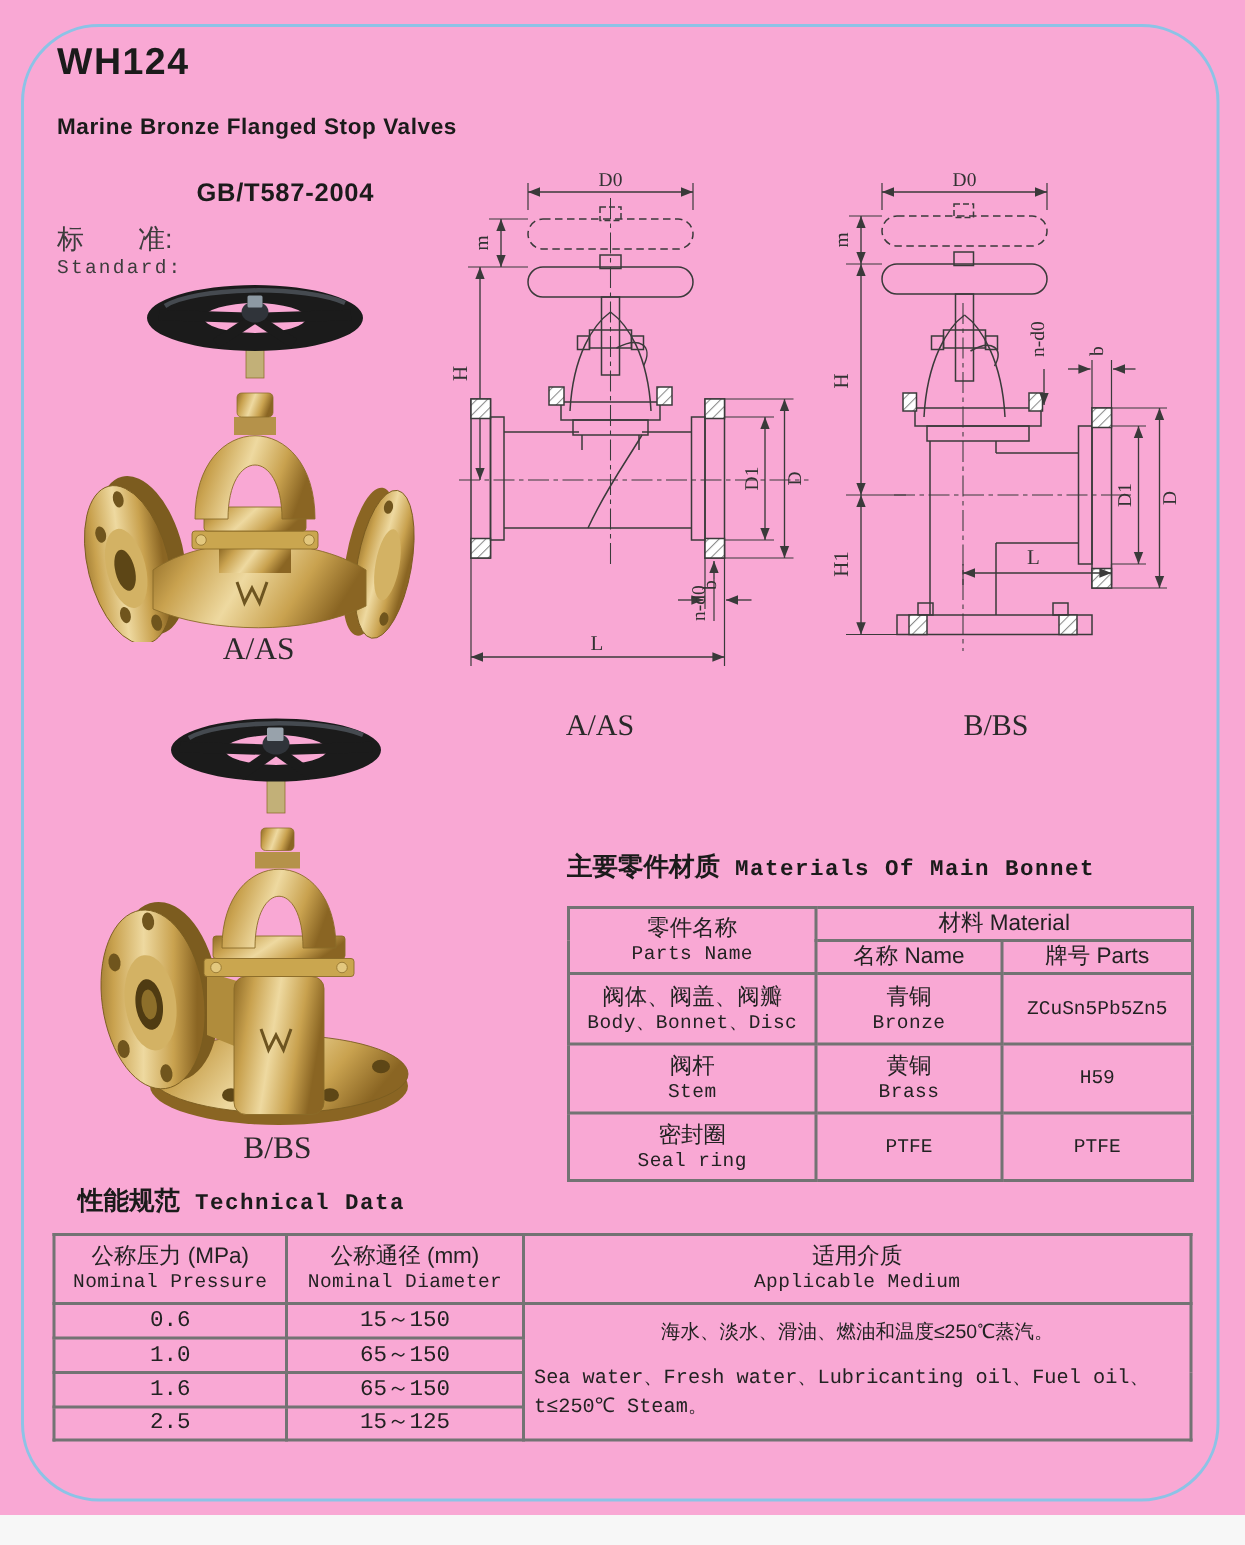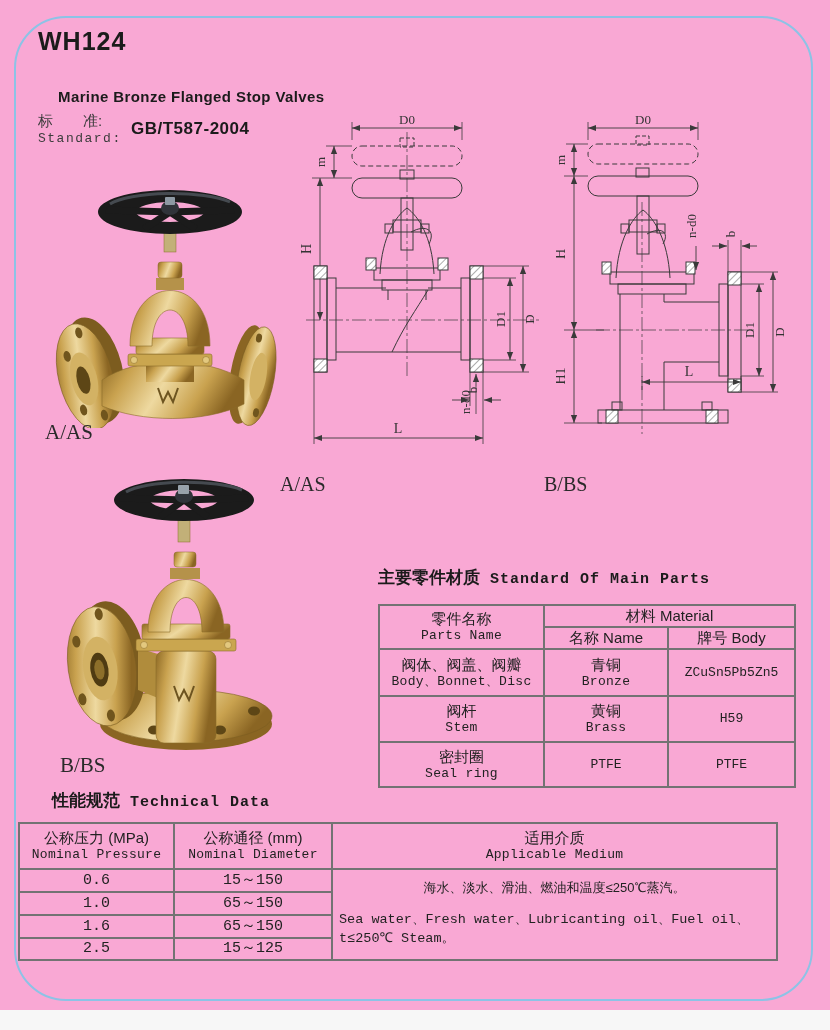--- a/index.html
+++ b/index.html
@@ -2,41 +2,41 @@
 <html><head>
 <meta charset="utf-8">
 <style>
   html,body{margin:0;padding:0;background:#f7f7f7;}
   #page{position:relative;width:830px;height:1010px;background:#f9a8d4;overflow:hidden;
         font-family:"Liberation Sans",sans-serif;color:#222;}
   .abs{position:absolute;}
   #frame{left:14px;top:16px;width:795px;height:981px;border:2px solid #8cc3e6;border-radius:52px;}
   .code{left:38px;top:27px;font-size:25px;font-weight:bold;letter-spacing:1px;color:#1b1b1b;}
   .title-zh{left:38px;top:61px;font-size:19px;font-weight:bold;color:#1b1b1b;}
-  .title-en{left:38px;top:88px;font-size:15px;font-weight:bold;letter-spacing:0.4px;color:#1b1b1b;margin-left:20px;}
+  .title-en{left:38px;top:76px;font-size:15px;font-weight:bold;letter-spacing:0.4px;color:#1b1b1b;}
   .std-labels{left:38px;top:112px;line-height:1.25;color:#3c3c3c;}
-  .std-zh{font-size:15px;}
+  .std-zh{font-size:18px;margin-top:36px;}
   .std-en{font-size:13px;font-family:"Liberation Mono",monospace;letter-spacing:1.5px;text-align:right;}
   .std-value{left:131px;top:119px;font-size:17px;font-weight:bold;letter-spacing:0.5px;color:#1b1b1b;}
-  .fig-label{font-family:"Liberation Serif",serif;font-size:21px;color:#2a2a2a;text-align:left;}
+  .fig-label{font-family:"Liberation Serif",serif;font-size:21px;color:#2a2a2a;text-align:center;}
   .sec-title .zh-t{font-size:17px;font-weight:bold;color:#1b1b1b;}
   .sec-title .en-t{font-size:15px;font-weight:bold;font-family:"Liberation Mono",monospace;
                    letter-spacing:1px;color:#1b1b1b;margin-left:10px;}
   table{border-collapse:collapse;table-layout:fixed;}
   .mt td,.tt td,.tt th{border:2px solid #737373;text-align:center;vertical-align:middle;
                        padding:0;line-height:1.2;font-weight:normal;}
   .zh{font-size:15px;color:#222;}
   .en{font-size:13px;font-family:"Liberation Mono",monospace;letter-spacing:0.3px;color:#222;}
   .marks{font-size:13px;font-family:"Liberation Mono",monospace;}
   .num{font-size:15px;font-family:"Liberation Mono",monospace;}
   .med-zh{font-size:13px;margin-bottom:15px;}
   .med-en{font-size:13.5px;font-family:"Liberation Mono",monospace;text-align:left;
           padding:0 6px;line-height:1.4;}
   .mt{left:378px;top:604px;width:416px;}
-  .tt{left:18px;top:822px;width:758px;}
+  .tt{left:35px;top:822px;width:758px;}
 </style>
 </head>
 <body>
 
 <div id="page">
   <div id="frame" class="abs"></div>
 
   <div class="abs code">WH124</div>
   <div class="abs title-en">Marine Bronze Flanged Stop Valves</div>
   <div class="abs std-labels">
@@ -329,39 +329,39 @@
       <text transform="rotate(-90 140 112)" x="140" y="112">n-d0</text>
       <text transform="rotate(-90 179 120)" x="179" y="120">b</text>
       <text transform="rotate(-90 198 216)" x="198" y="216">D1</text>
       <text transform="rotate(-90 228 218)" x="228" y="218">D</text>
       <text x="133" y="262" font-size="14">L</text>
     </g>
   </svg>
   <div class="abs fig-label" style="left:544px;top:473px;width:240px;font-size:20px;">B/BS</div>
 
   <div class="abs sec-title" style="left:378px;top:566px;">
-    <span class="zh-t">主要零件材质</span><span class="en-t">Standard Of Main Parts</span>
+    <span class="zh-t">主要零件材质</span><span class="en-t">Materials Of Main Bonnet</span>
   </div>
   <table class="abs mt">
     <colgroup>
         <col style="width:165px">
         <col style="width:124px">
         <col style="width:127px">
       </colgroup>
     <tbody>
         <tr style="height:22px">
       <td rowspan="2">
         <div class="zh">零件名称</div>
         <div class="en">Parts Name</div>
       </td>
       <td colspan="2" class="zh">材料 Material</td>
     </tr>
     <tr style="height:22px">
       <td class="zh">名称 Name</td>
-      <td class="zh">牌号 Body</td>
+      <td class="zh">牌号 Parts</td>
     </tr>
     <tr style="height:47px">
       <td>
             <div class="zh">阀体、阀盖、阀瓣</div>
           <div class="en">Body、Bonnet、Disc</div>
           </td>
       <td>
             <div class="zh">青铜</div>
           <div class="en">Bronze</div>
           </td>

